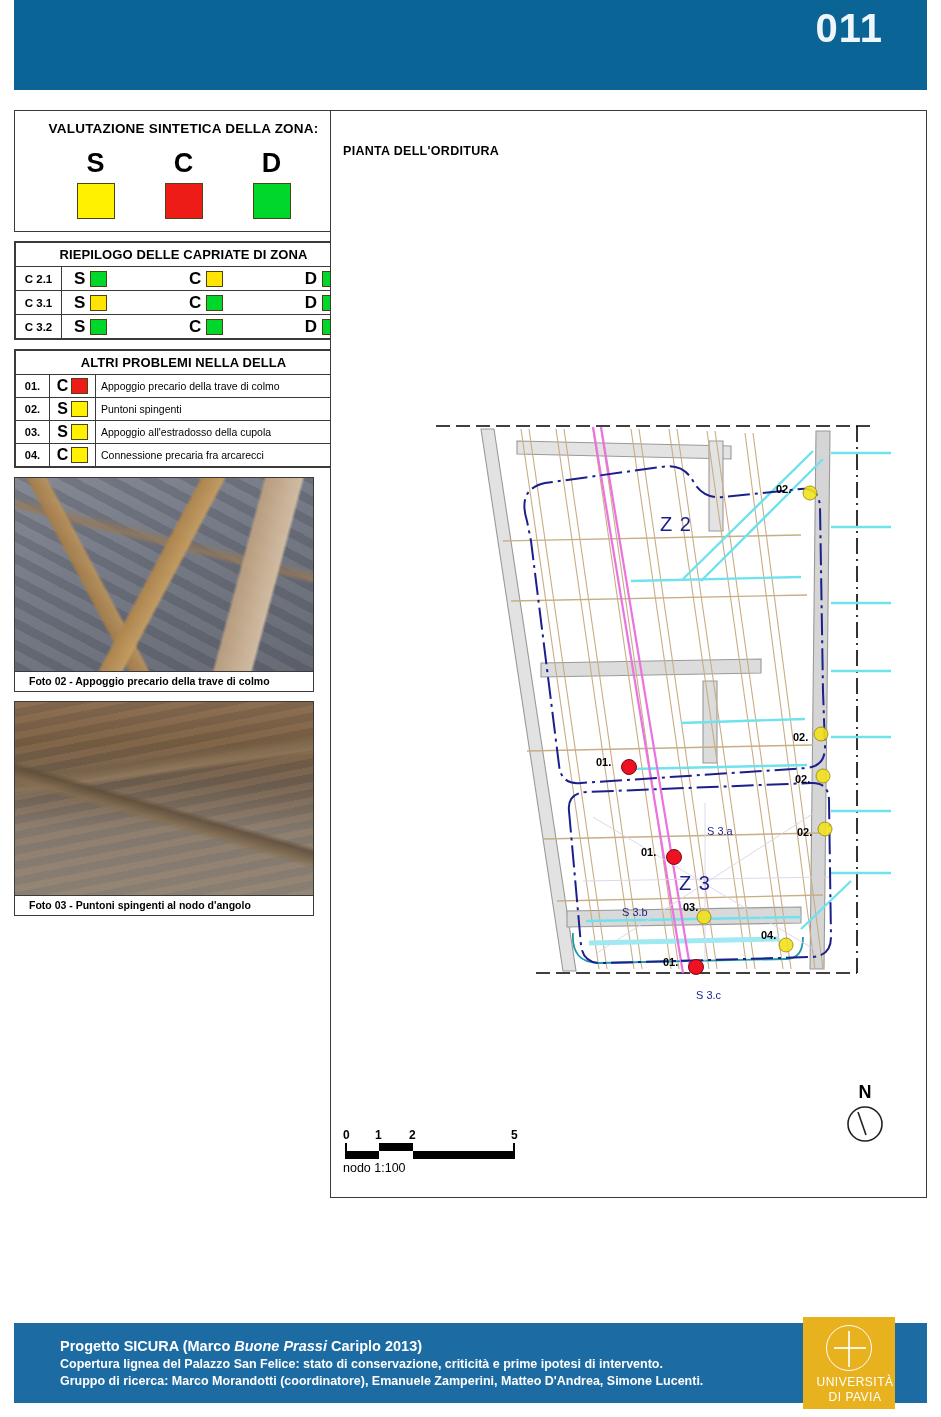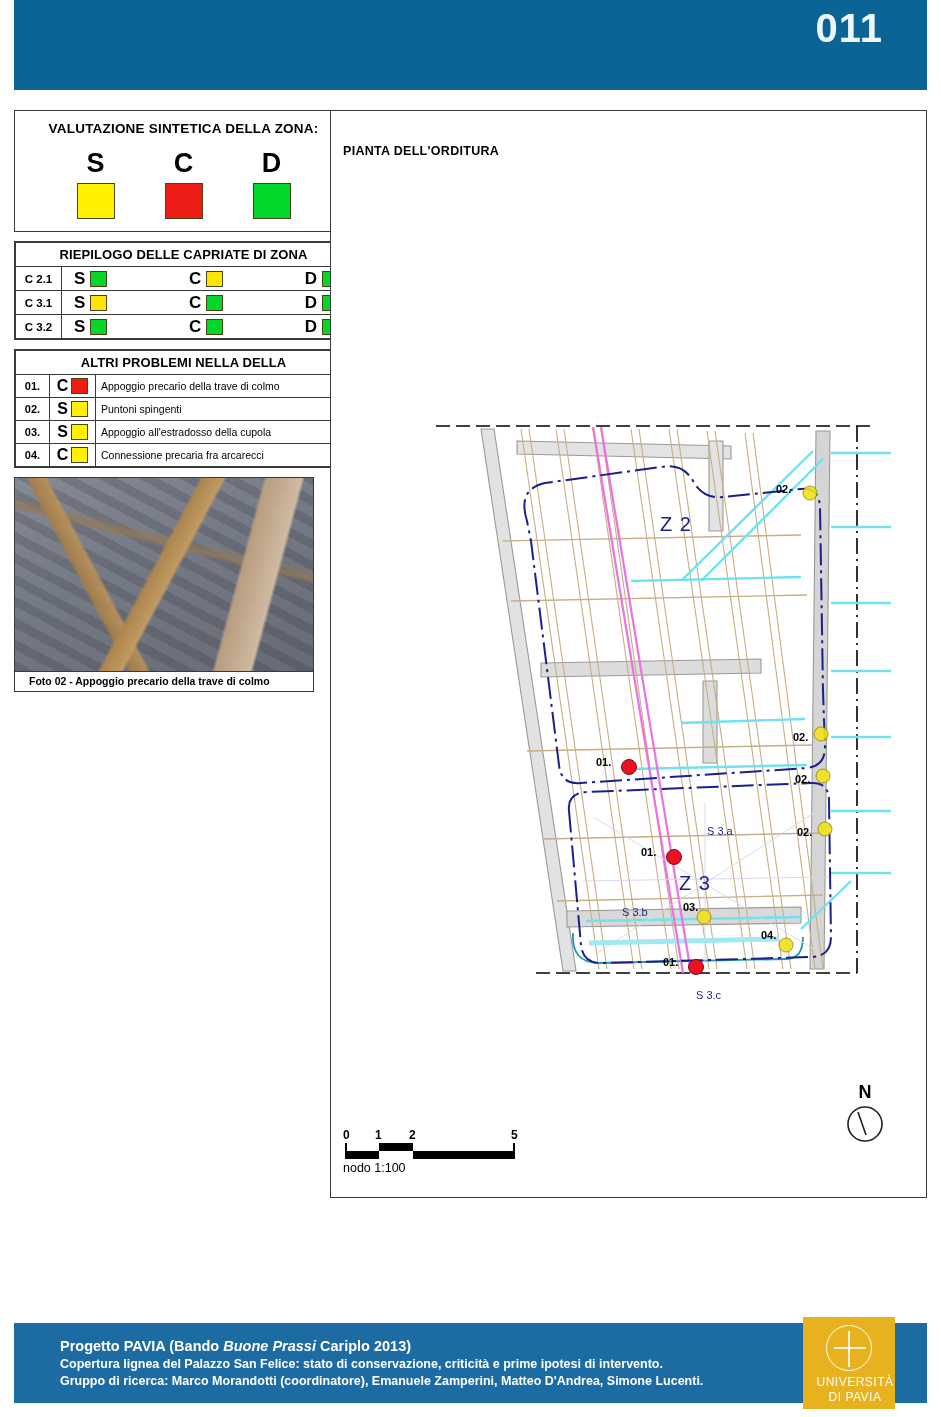--- a/index.html
+++ b/index.html
@@ -438,20 +438,24 @@
       </tr>
     </tbody>
       </table>
   </div>
 
   <div class="photo-block">
     <div class="photo ph1"></div>
     <div class="photo-cap">Foto 02 - Appoggio precario della trave di colmo</div>
   </div>
 
+  <div class="photo-block">
+    <div class="photo ph2"></div>
+    <div class="photo-cap">Foto 03 - Puntoni spingenti al nodo d'angolo</div>
+  </div>
 
 
 </div>
 
 <div class="draw-panel">
   <div class="draw-title">PIANTA DELL'ORDITURA</div>
 
   <svg class="plan-svg" width="597" height="1200" viewBox="0 0 597 1200">
     <defs>
       <clipPath id="planclip">
@@ -631,21 +635,21 @@
     <div class="north-n">N</div>
     <svg width="44" height="44" viewBox="0 0 44 44">
       <circle cx="22" cy="23" r="17" fill="none" stroke="#222" stroke-width="1.6"></circle>
       <line x1="15" y1="11" x2="23" y2="34" stroke="#222" stroke-width="1.6"></line>
     </svg>
   </div>
 </div>
 
 <div class="footer-bar">
   <div class="footer-text">
-    <div class="f-l1"><span>Progetto PAVIA (Bando </span><em>Buone Prassi</em><span> Cariplo 2013)</span></div>
+    <div class="f-l1"><span>Progetto SICURA (Marco </span><em>Buone Prassi</em><span> Cariplo 2013)</span></div>
     <div class="f-l2">Copertura lignea del Palazzo San Felice: stato di conservazione, criticità e prime ipotesi di intervento.</div>
     <div class="f-l3">Gruppo di ricerca: Marco Morandotti (coordinatore), Emanuele Zamperini, Matteo D'Andrea, Simone Lucenti.</div>
   </div>
   <div class="uni-logo">
     <div class="uni-seal"></div>
     <div class="uni-t1">UNIVERSITÀ</div>
     <div class="uni-t2">DI PAVIA</div>
   </div>
 </div>
 

